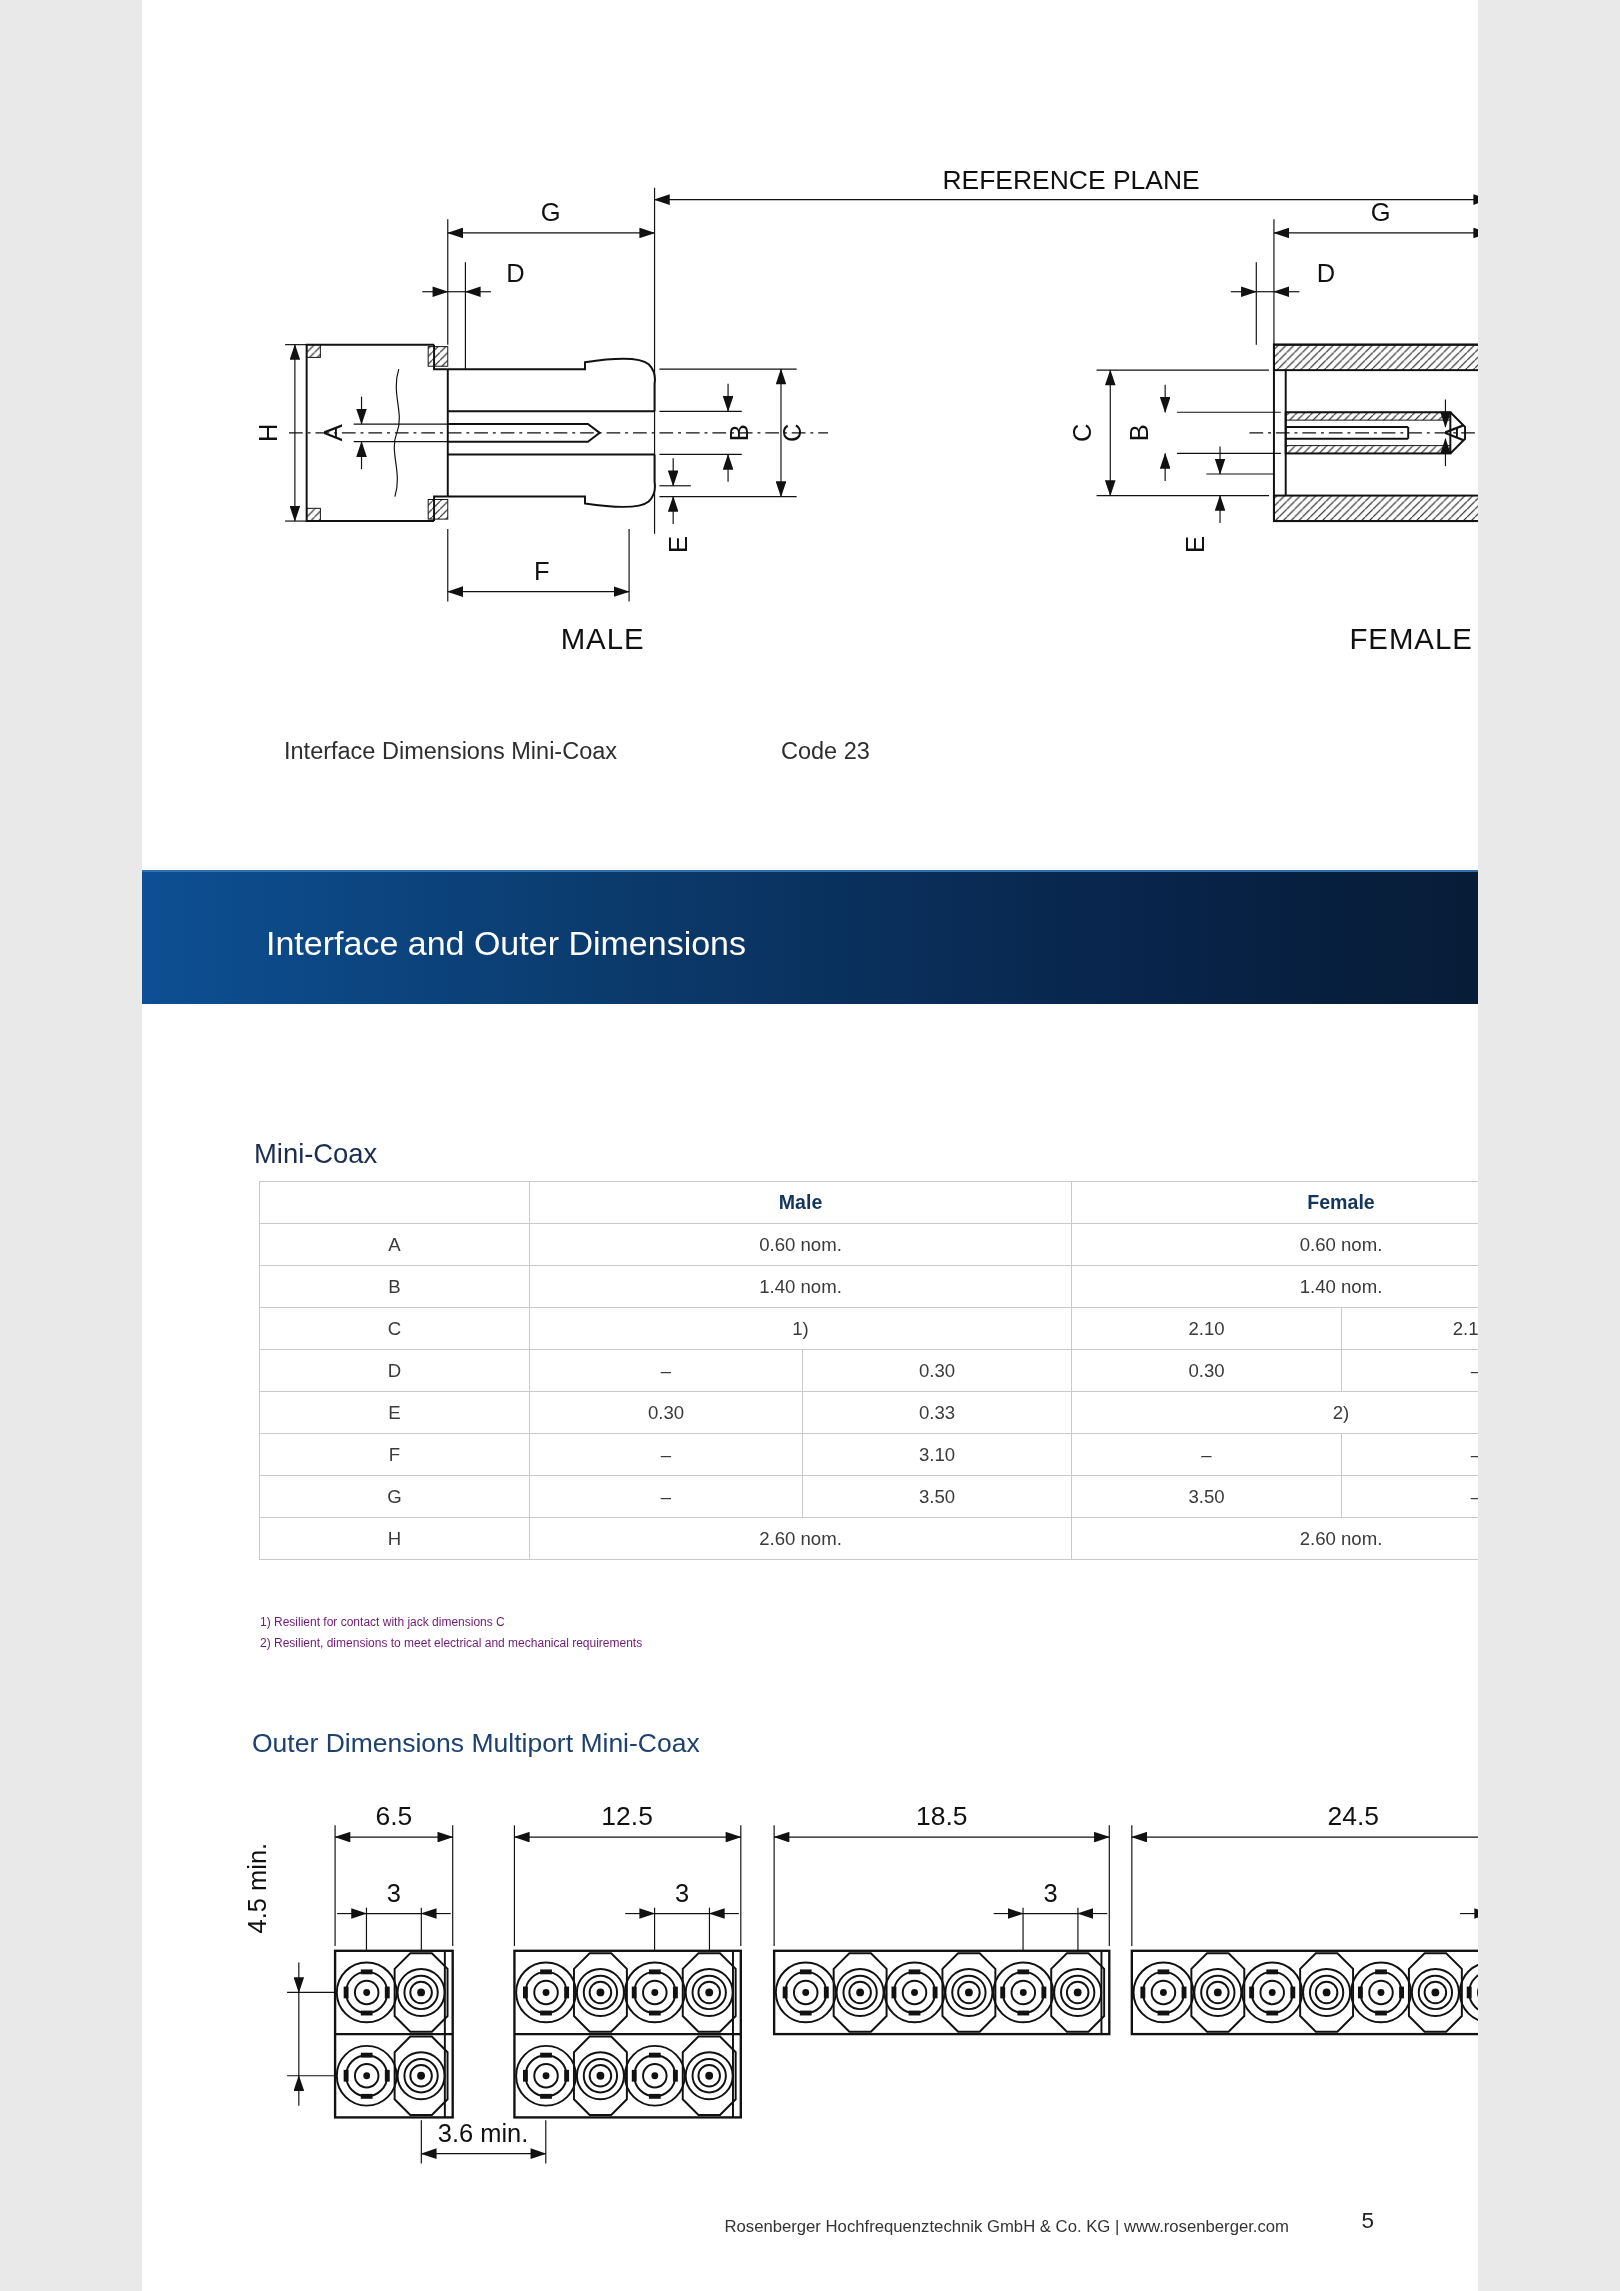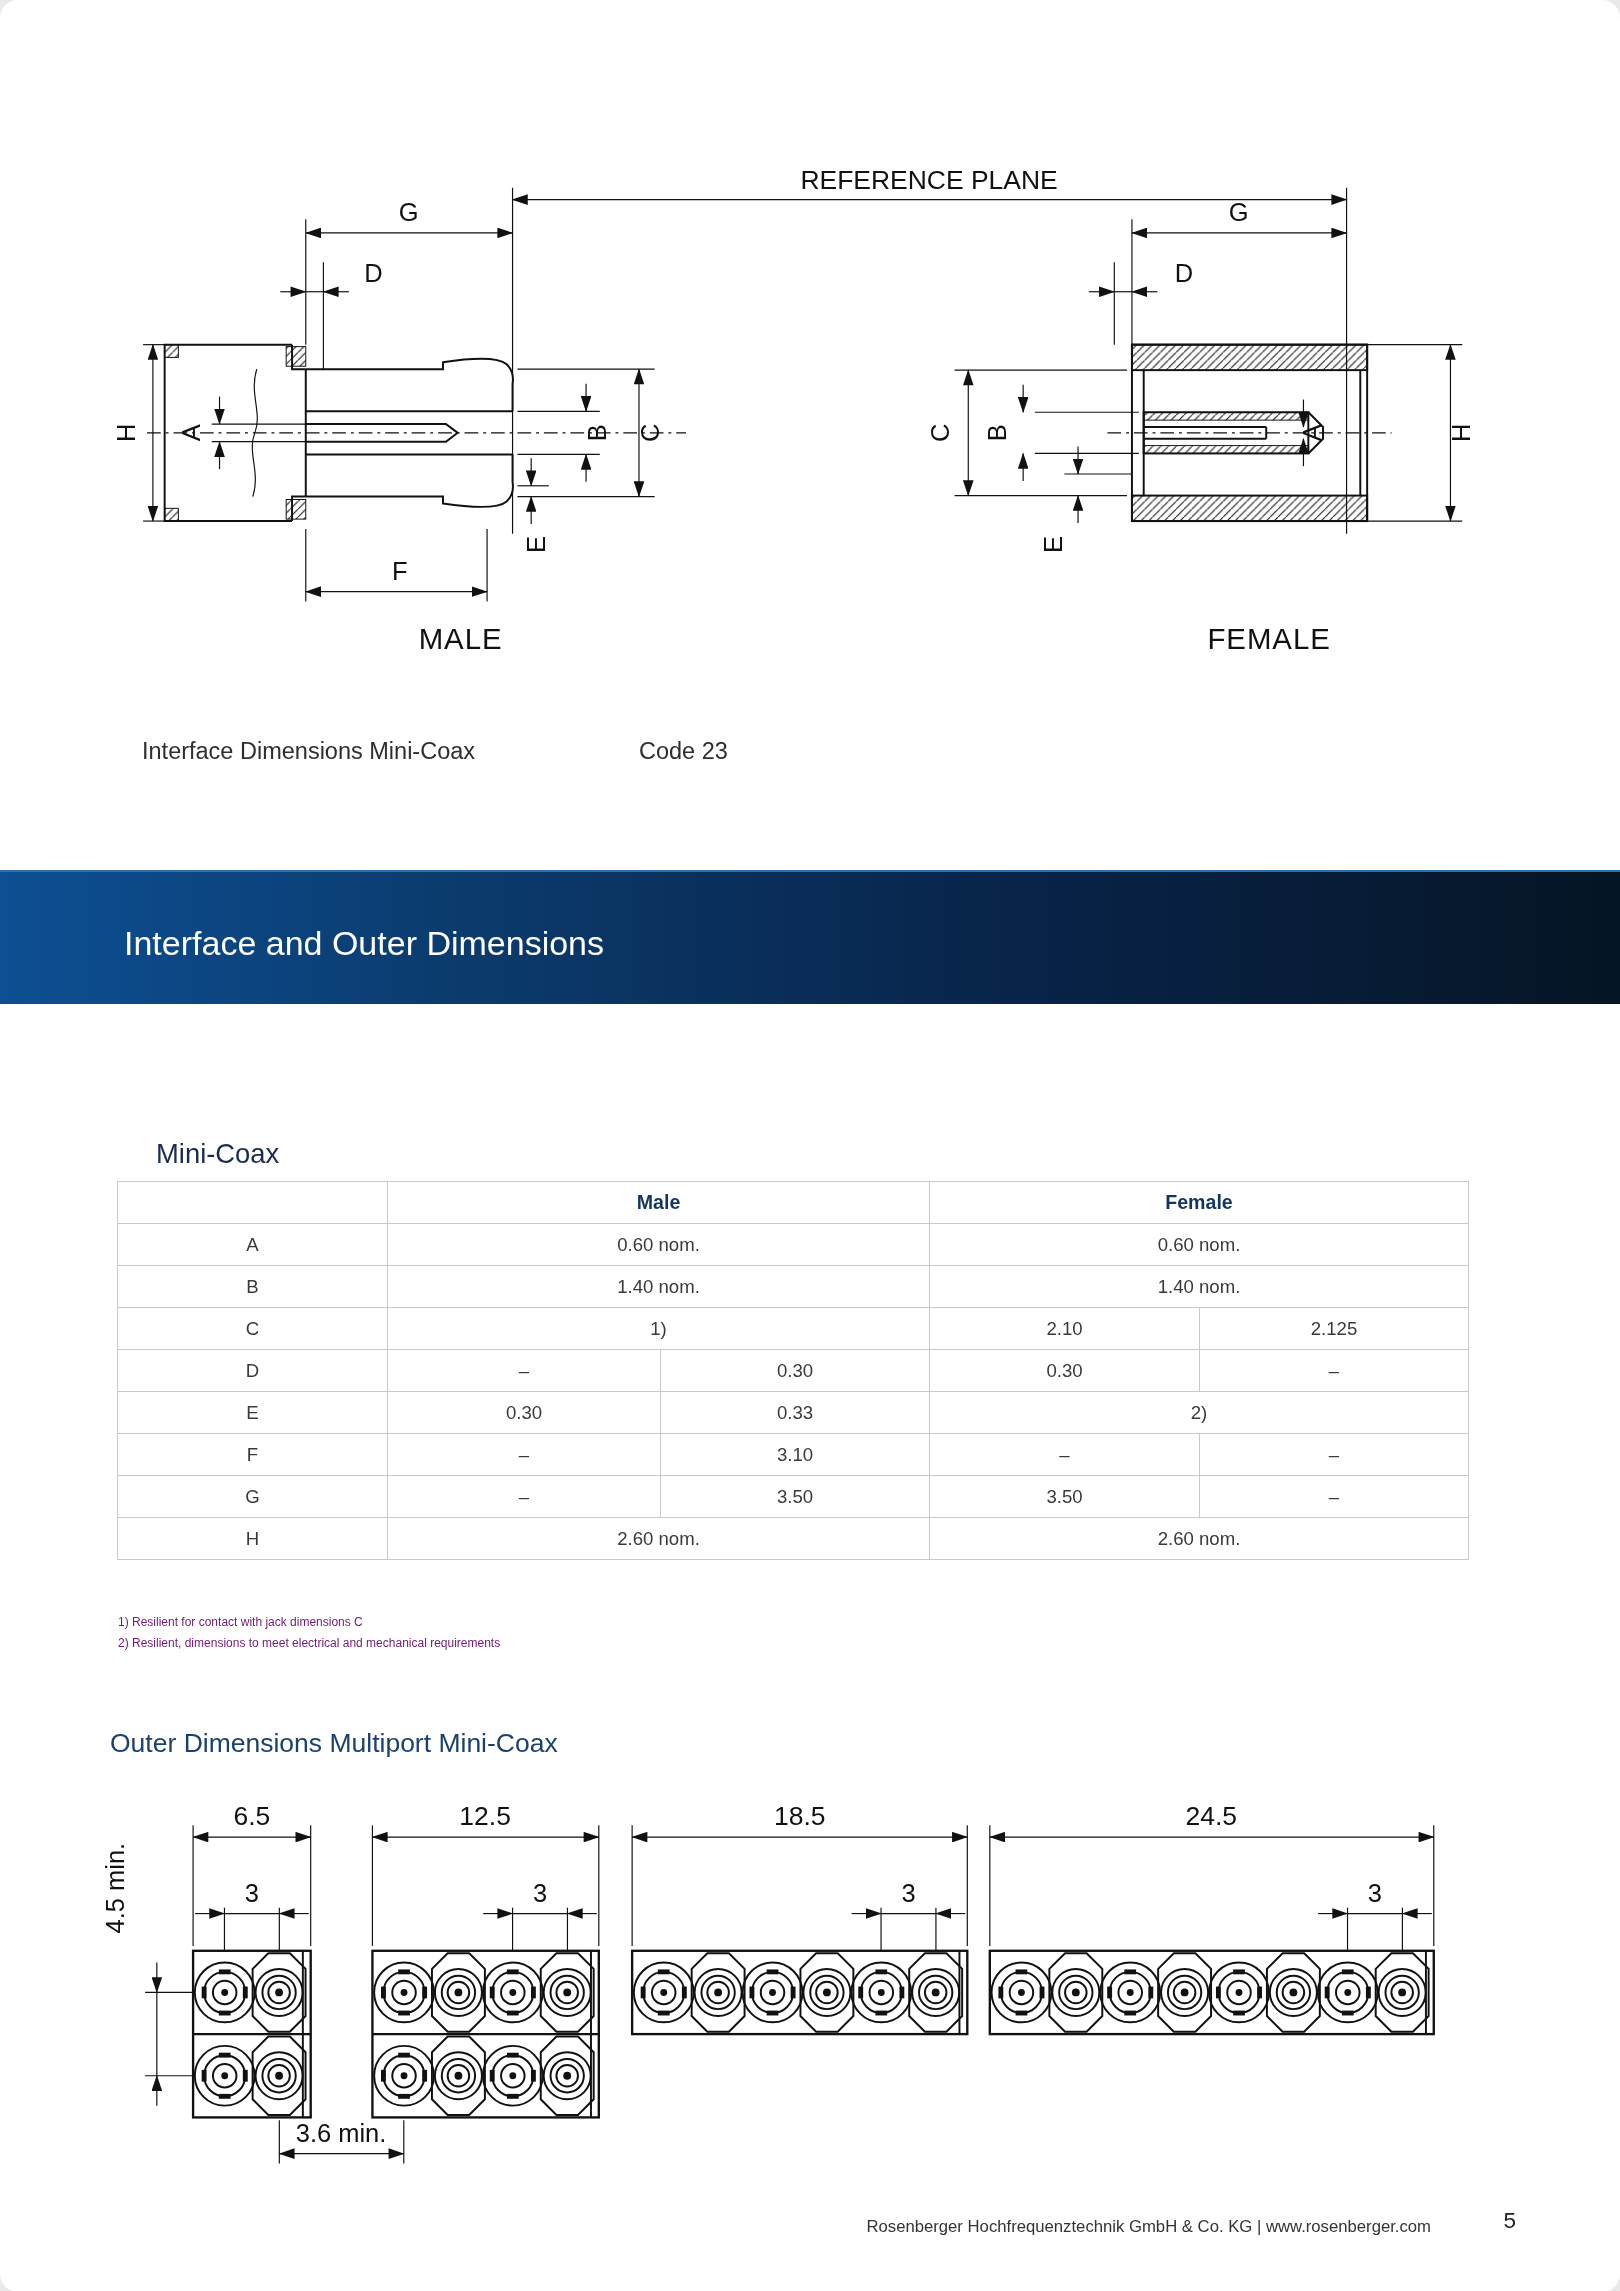--- a/index.html
+++ b/index.html
@@ -1,33 +1,33 @@
 <!DOCTYPE html>
 <html><head>
 <meta charset="utf-8">
 <style>
   html,body{margin:0;padding:0;background:#e9e9e9;}
-  .page{position:relative;width:1620px;height:2292px;background:#ffffff;margin:0 auto;
-        font-family:"Liberation Sans",sans-serif;overflow:hidden;border-radius:18px;}
+  .page{position:relative;width:1336px;height:2292px;background:#ffffff;margin:0 auto;
+        font-family:"Liberation Sans",sans-serif;overflow:hidden;}
   svg text{font-family:"Liberation Sans",sans-serif;}
   .thin{stroke:#111;stroke-width:1.2;fill:none;}
   .dim{stroke:#111;stroke-width:1.2;fill:none;}
   .art{stroke:#111;stroke-width:2;fill:none;}
   .art-heavy{stroke:#111;stroke-width:2.4;fill:none;}
   .dlab{font-size:26px;fill:#111;}
   .dlab-big{font-size:27px;fill:#111;}
   .cap{font-size:30px;fill:#111;letter-spacing:1px;}
   .caption-row{position:absolute;top:738px;left:0;width:100%;font-size:23.5px;color:#2e2e2e;}
   .caption-row .t1{position:absolute;left:142px;top:0;white-space:nowrap;text-align:right;}
   .caption-row .t2{position:absolute;left:639px;top:0;white-space:nowrap;}
   .banner{position:absolute;left:0;top:870px;width:1620px;height:134px;
           background:linear-gradient(90deg,#0d4f93 0%,#0b3a6b 30%,#08244a 62%,#061525 100%);
           border-top:2.9px solid #2f6fae;box-sizing:border-box;}
   .banner h1{margin:8px;padding:0 0 0 116px;font-size:34px;font-weight:400;color:#ffffff;line-height:127px;}
-  .h-minicoax{position:absolute;left:112px;top:1138px;font-size:27.4px;color:#1b2c50;margin-left:44px;}
+  .h-minicoax{position:absolute;left:112px;top:1138px;font-size:27.4px;color:#1b2c50;}
   .h-multiport{position:absolute;left:110px;top:1728px;font-size:26.5px;color:#1c416e;}
   table.dims{position:absolute;left:117px;top:1181px;width:1350px;border-collapse:collapse;
              table-layout:fixed;background:#fff;border:1px solid #b9b9b9;}
   table.dims th,table.dims td{border:1px solid #c9c9c9;height:41px;text-align:center;
              font-size:18.6px;font-weight:400;color:#3a3a3a;padding:0;}
   table.dims th.gh{color:#14355e;font-weight:700;font-size:19.6px;}
   table.dims th.ch{font-weight:400;}
   .footnotes{position:absolute;left:118px;top:1612px;font-size:12px;line-height:20.6px;color:#701a75;}
   .footer-company{position:absolute;right:189px;top:2217px;font-size:16.7px;color:#333;white-space:nowrap;}
   .footer-page{position:absolute;right:104px;top:2208px;font-size:22.5px;color:#222;}

